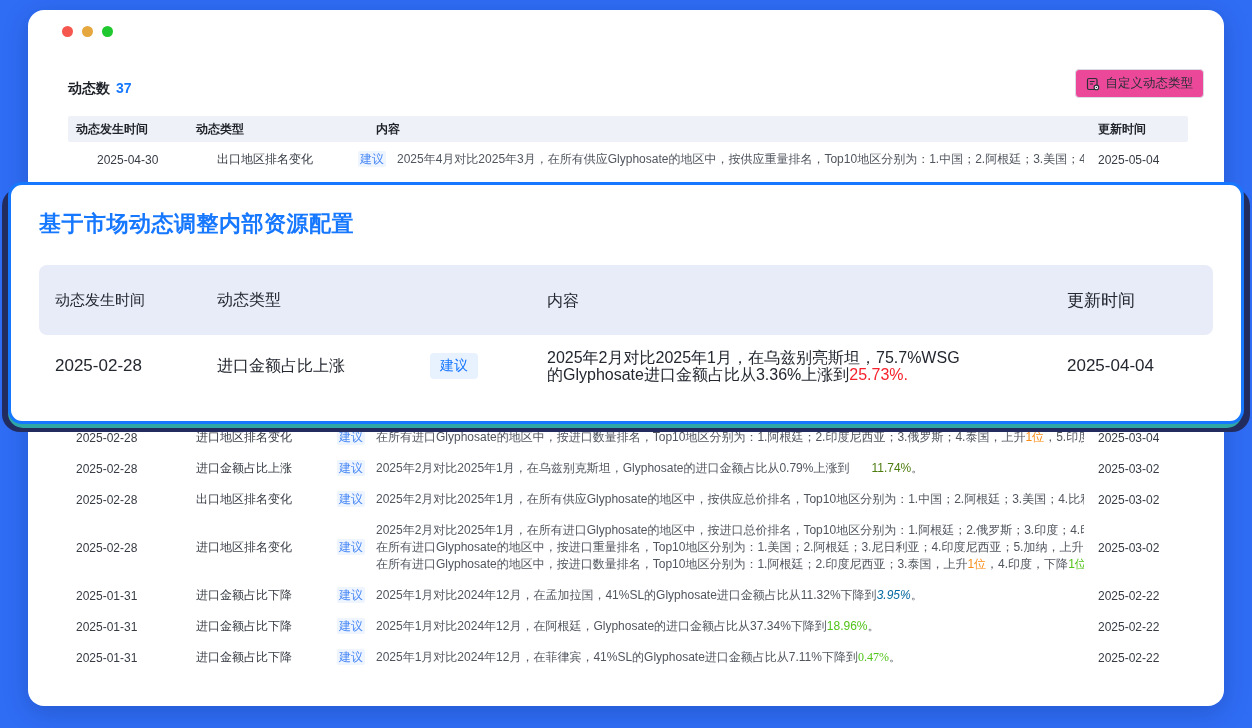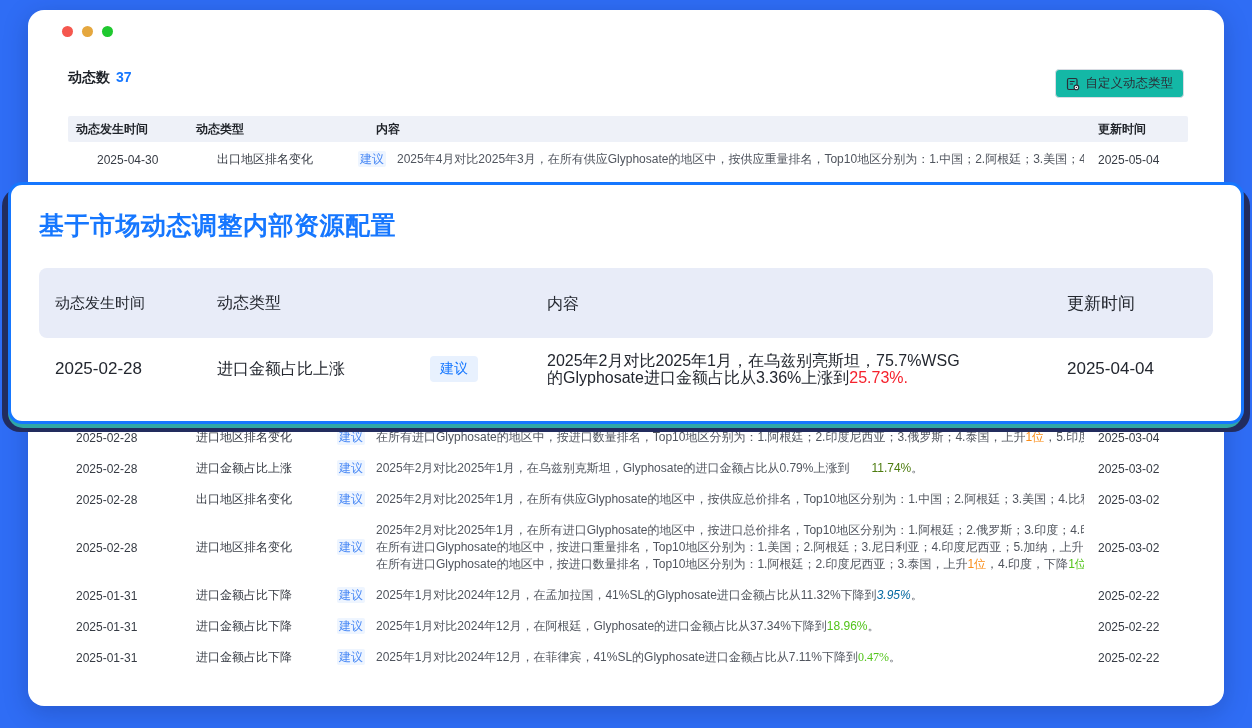--- a/index.html
+++ b/index.html
@@ -13,27 +13,27 @@
   
   .window {
     position:absolute; left:28px; top:10px; width:1196px; height:696px;
     background:#ffffff; border-radius:16px; z-index:1;
     box-shadow:0 6px 24px rgba(10,30,90,.25);
     overflow:hidden;
   }
   .titlebar { padding:16px 0 0 34px; display:flex; gap:9px; }
   .tl-dot { width:11px; height:11px; border-radius:50%; }
   .page-head {
-    margin:32px 40px 0 40px; display:flex; align-items:flex-start; justify-content:space-between;
+    margin:32px 20px 0 40px; display:flex; align-items:flex-end; justify-content:space-between;
   }
   .count-wrap { font-size:14px; font-weight:700; color:#1f2329; }
   .count-num { color:#1677ff; margin-left:6px; font-weight:700; }
   .customize-btn {
     display:flex; align-items:center; gap:6px;
-    border:1px solid #d9dce3; border-radius:4px; background:#14b8a6;
+    border:1px solid #d9dce3; border-radius:4px; background:#ec4899;
     padding:5px 10px; font-size:12.5px; color:#2a2f38; cursor:pointer;
   }
   .customize-btn svg { display:block; }
 
   
   .table { margin:18px 36px 0 40px; font-size:12px; }
   .thead {
     display:flex; align-items:center; background:#eef1f8; border-radius:2px;
     height:26px; font-weight:700; color:#1f2329;
   }
@@ -60,21 +60,21 @@
   }
   .ov-teal {
     position:absolute; left:8px; top:188px; width:1234px; height:240px;
     background:#2fa7a7; border-radius:15px; z-index:6;
   }
   .ov-card {
     position:absolute; left:8px; top:182px; width:1236px; height:242px;
     background:#ffffff; border:3px solid #1677ff; border-radius:14px; z-index:7;
     padding:0 28px;
   }
-  .ov-title { margin-top:24px; font-size:25px; font-weight:700; color:#1677ff; letter-spacing:.5px; }
+  .ov-title { margin-top:24px; font-size:22px; font-weight:700; color:#1677ff; letter-spacing:.5px; }
   .ov-thead {
     margin-top:26px; height:70px; background:#e8ecf8; border-radius:8px;
     display:flex; align-items:center; font-size:15px; color:#23272f;
   }
   .ov-row { display:flex; align-items:center; margin-top:14px; color:#23272f; }
   .o-date    { width:178px; padding-left:16px; flex:none; font-size:17px; }
   .o-typecell{ width:330px; flex:none; display:flex; align-items:center; font-size:16px; }
   .o-typecell .o-type { width:213px; flex:none; }
   .o-content { flex:1; min-width:0; font-size:16px; line-height:27px; }
   .o-updated { width:146px; flex:none; font-size:17px; }

